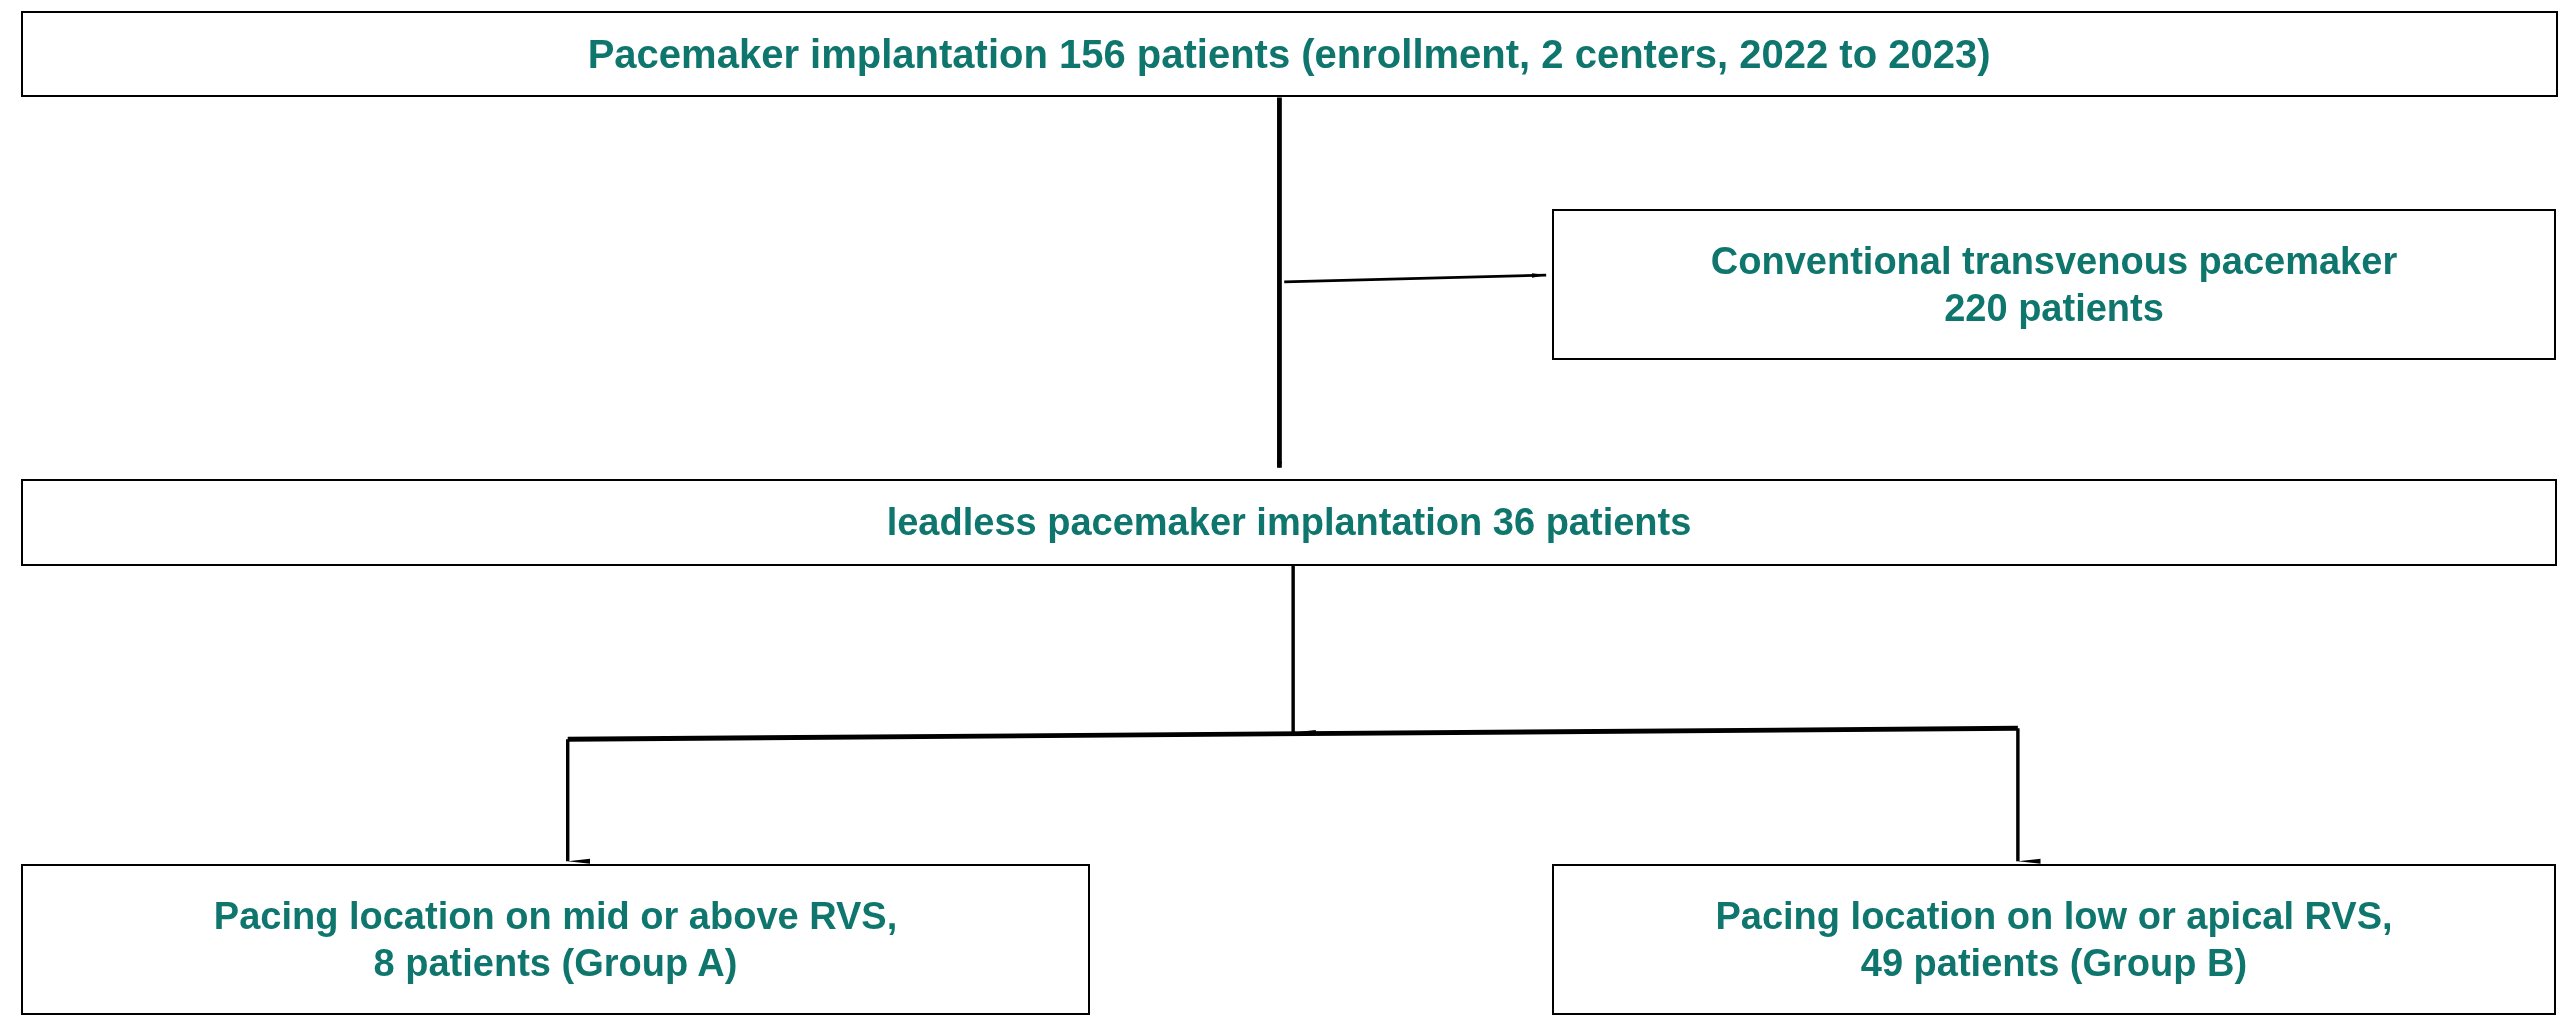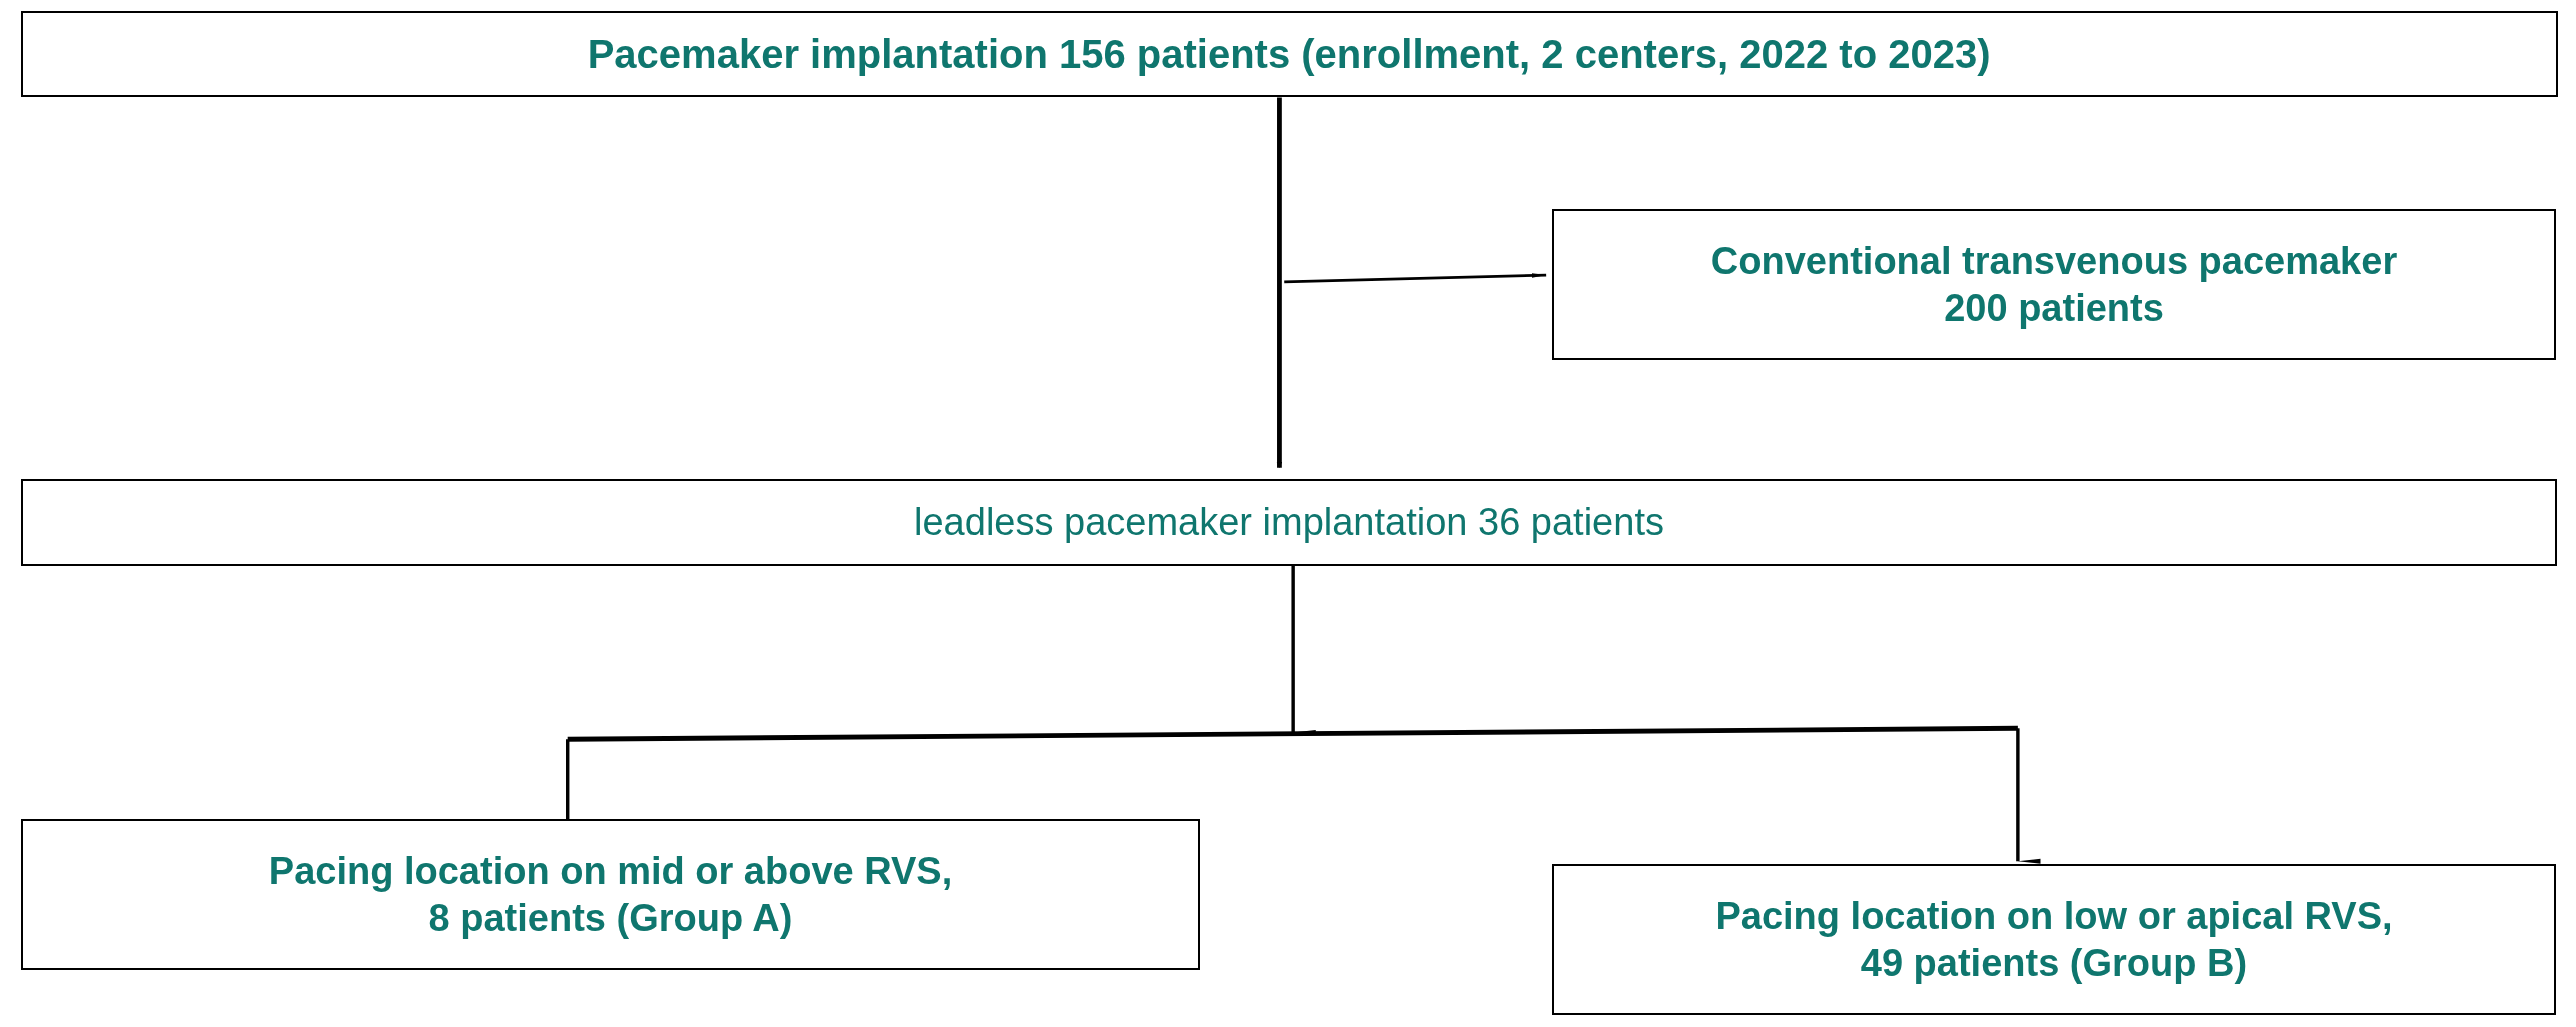--- a/index.html
+++ b/index.html
@@ -28,21 +28,21 @@
     text-align: center;
     color: #0f766e;
     line-height: 1.22;
     padding: 2.7px 11px;
     white-space: pre-line;
   }
   .node-box.bold {
     font-weight: bold;
   }
   .node-box.regular {
-    font-weight: normal;
+    font-weight: bold;
   }
   
   #node-enrollment {
     left: 20.6px;
     top: 11px;
     width: 2537px;
     height: 86px;
     font-size: 40px;
   }
   #node-conventional {
@@ -54,22 +54,22 @@
   }
   #node-leadless {
     left: 21px;
     top: 479px;
     width: 2536px;
     height: 87px;
     font-size: 38px;
   }
   #node-group-a {
     left: 21px;
-    top: 819px;
-    width: 1179px;
+    top: 864px;
+    width: 1069px;
     height: 151px;
     font-size: 38px;
   }
   #node-group-b {
     left: 1552px;
     top: 864px;
     width: 1004px;
     height: 151px;
     font-size: 38px;
   }
@@ -110,21 +110,21 @@
     <line x1="828" y1="1078" x2="2943" y2="1062" stroke="#000000" stroke-width="7"></line>
 
     <line x1="828" y1="1078" x2="828" y2="1256" stroke="#000000" stroke-width="5" marker-end="url(#arrow-narrow)"></line>
 
     <line x1="2943" y1="1062" x2="2943" y2="1256" stroke="#000000" stroke-width="5" marker-end="url(#arrow-narrow)"></line>
   </svg>
 
   <div class="node-box bold" id="node-enrollment">Pacemaker implantation 156 patients (enrollment, 2 centers, 2022 to 2023)</div>
 
   <div class="node-box bold" id="node-conventional">Conventional transvenous pacemaker
-200 patients</div>
+220 patients</div>
 
   <div class="node-box regular" id="node-leadless">leadless pacemaker implantation 36 patients</div>
 
   <div class="node-box bold" id="node-group-a">Pacing location on mid or above RVS,
 8 patients (Group A)</div>
 
   <div class="node-box bold" id="node-group-b">Pacing location on low or apical RVS,
 49 patients (Group B)</div>
 
 </div>

